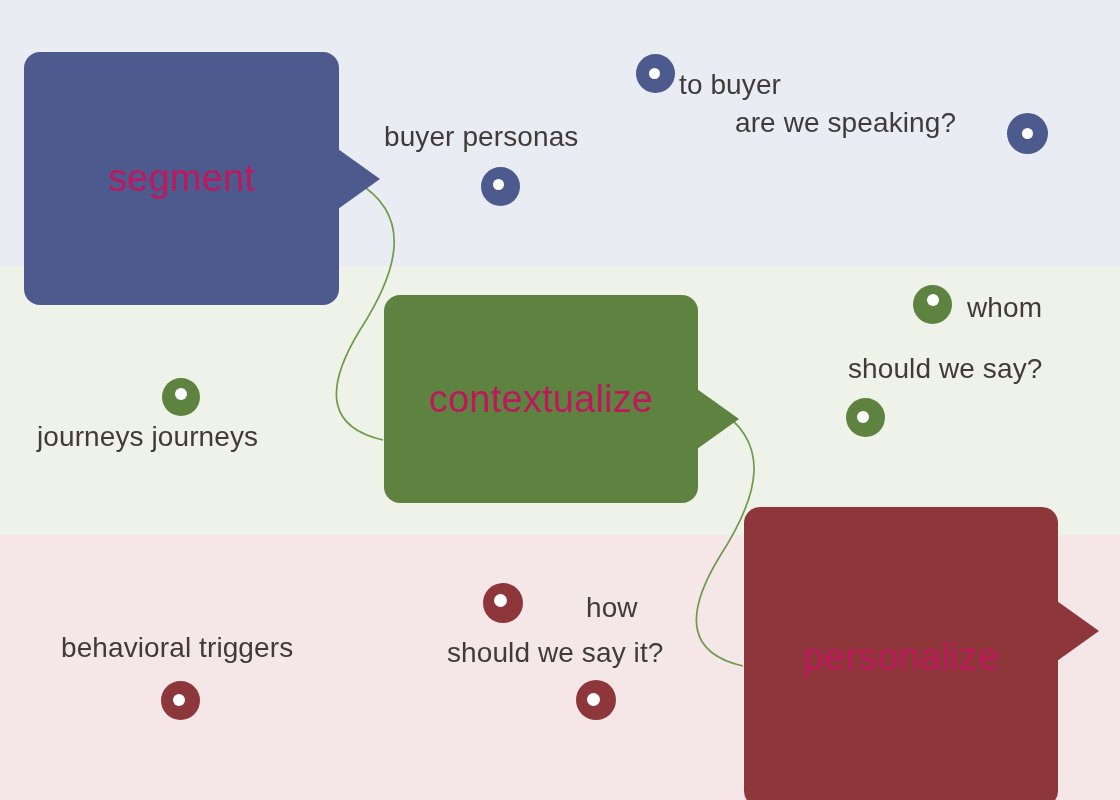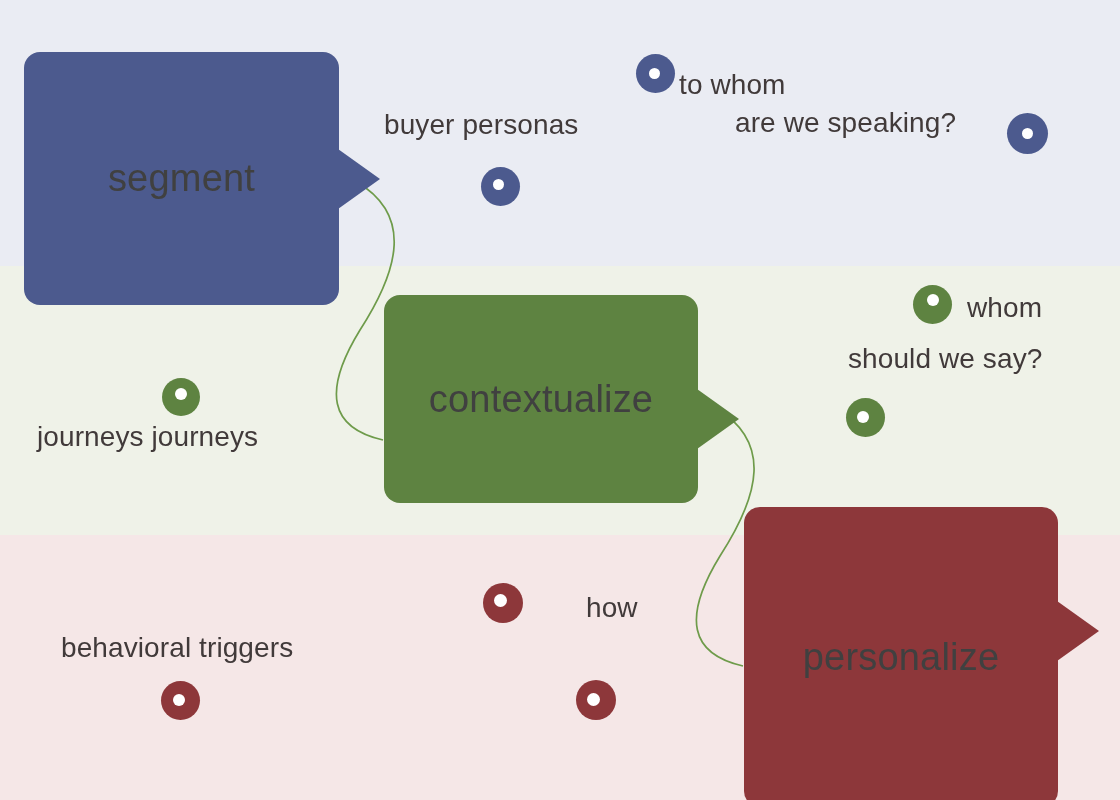--- a/index.html
+++ b/index.html
@@ -48,21 +48,21 @@
     border-top: 30px solid transparent;
     border-bottom: 30px solid transparent;
   }
   .stage .label {
     position: absolute;
     left: 0; top: 0;
     width: 100%; height: 100%;
     display: flex;
     align-items: center;
     justify-content: center;
-    color: #404040;
+    color: #be185d;
     font-size: 38px;
     font-weight: 400;
     letter-spacing: 0.2px;
     white-space: nowrap;
   }
 
   #stage-segment       { left: 24px;  top: 52px;  width: 315px; height: 253px; }
   #stage-segment .body { background: #4c5a8e; }
   #stage-segment .tab  { left: 314px; top: 97px; border-left: 42px solid #4c5a8e; }
 
@@ -120,57 +120,58 @@
     <div class="body"></div>
     <div class="label">contextualize</div>
   </div>
 
   <div class="stage" id="stage-personalize">
     <div class="tab"></div>
     <div class="body"></div>
     <div class="label">personalize</div>
   </div>
 
-  <div class="note" style="left:384px; top:109px;text-align:center;">buyer personas</div>
+  <div class="note" style="left:384px; top:121px;text-align:center;">buyer personas</div>
   <div class="dot" style="left:481px; top:167px; width:39px; height:39px; background:#4c5a8e;">
     <div class="hole" style="left:12px; top:12px; width:11px; height:11px;"></div>
   </div>
 
   <div class="dot" style="left:636px; top:54px; width:39px; height:39px; background:#4c5a8e;">
     <div class="hole" style="left:13px; top:14px; width:11px; height:11px;"></div>
   </div>
-  <div class="note" style="left:679px; top:69px;">to whom</div>
+  <div class="note" style="left:679px; top:69px;">to buyer</div>
 
   <div class="note" style="left:735px; top:107px;">are we speaking?</div>
   <div class="dot" style="left:1007px; top:113px; width:41px; height:41px; background:#4c5a8e;">
     <div class="hole" style="left:15px; top:15px; width:11px; height:11px;"></div>
   </div>
 
   <div class="dot" style="left:162px; top:378px; width:38px; height:38px; background:#5e8341;">
     <div class="hole" style="left:13px; top:10px; width:12px; height:12px;"></div>
   </div>
   <div class="note" style="left:37px; top:421px;">journeys journeys</div>
 
   <div class="dot" style="left:913px; top:285px; width:39px; height:39px; background:#5e8341;">
     <div class="hole" style="left:14px; top:9px; width:12px; height:12px;"></div>
   </div>
   <div class="note" style="left:967px; top:292px;">whom</div>
 
-  <div class="note" style="left:848px; top:343px;">should we say?</div>
+  <div class="note" style="left:848px; top:353px;">should we say?</div>
   <div class="dot" style="left:846px; top:398px; width:39px; height:39px; background:#5e8341;">
     <div class="hole" style="left:11px; top:13px; width:12px; height:12px;"></div>
   </div>
 
   <div class="note" style="left:37px; top:632px;margin-left:24px;">behavioral triggers</div>
   <div class="dot" style="left:161px; top:681px; width:39px; height:39px; background:#8d373a;">
     <div class="hole" style="left:12px; top:13px; width:12px; height:12px;"></div>
   </div>
 
   <div class="dot" style="left:483px; top:583px; width:40px; height:40px; background:#8d373a;">
     <div class="hole" style="left:11px; top:11px; width:13px; height:13px;"></div>
   </div>
   <div class="note" style="left:546px; top:592px;margin-left:40px;">how</div>
 
+  <div class="note" style="left:447px; top:637px;">should we say it?</div>
   <div class="dot" style="left:576px; top:680px; width:40px; height:40px; background:#8d373a;">
     <div class="hole" style="left:11px; top:13px; width:13px; height:13px;"></div>
   </div>
 
 </div>
 
 </body></html>

